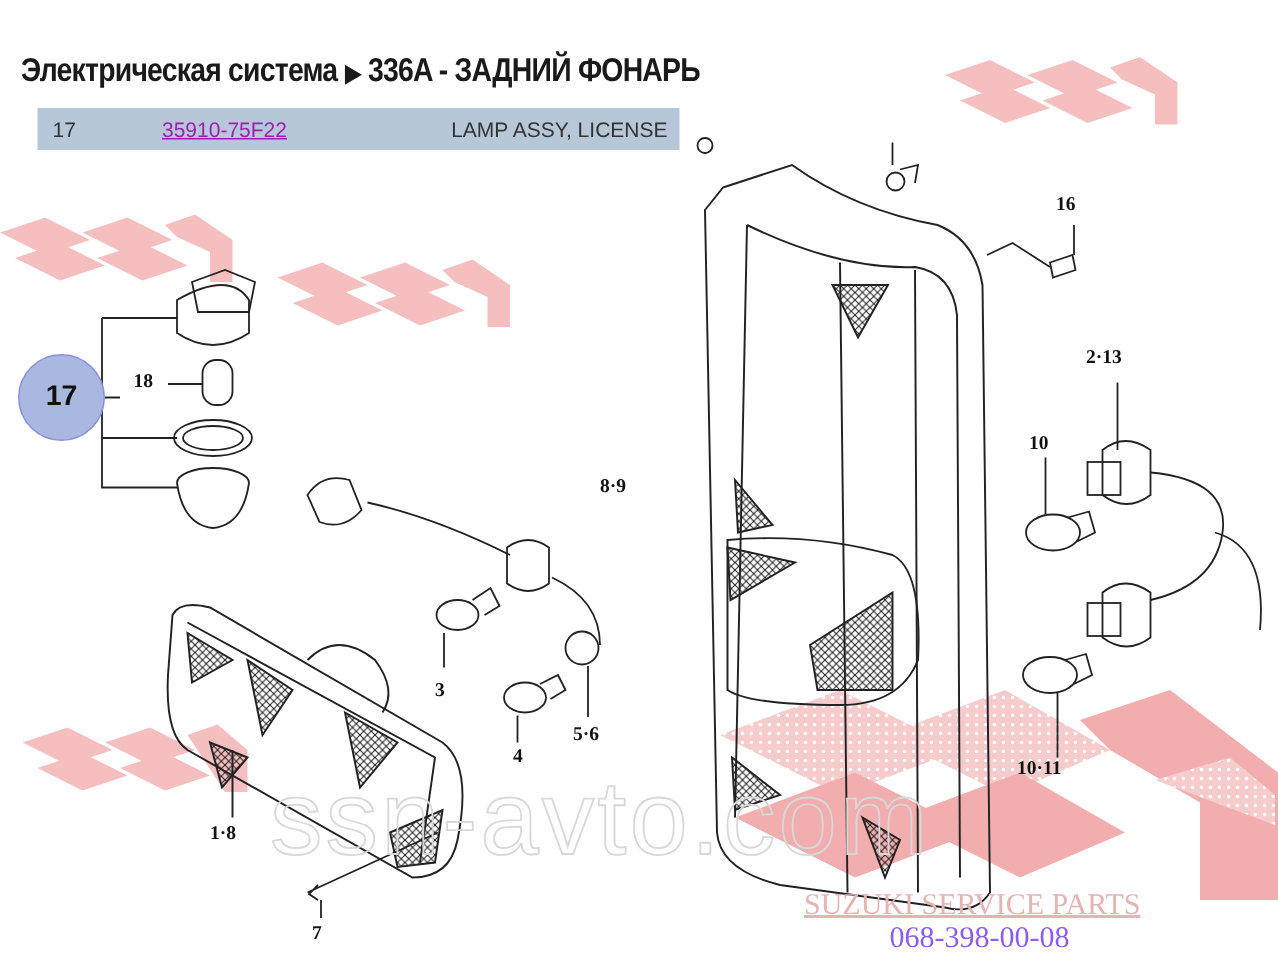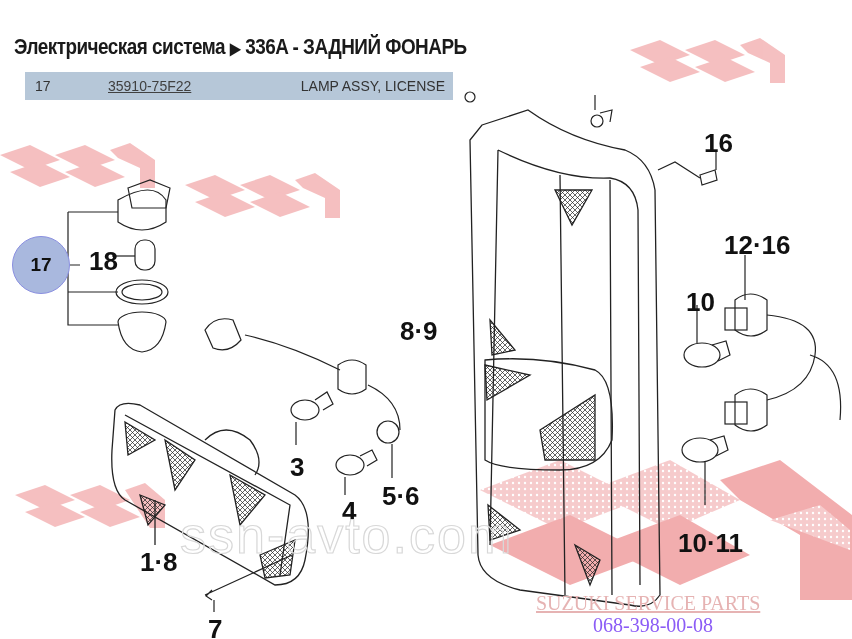--- a/index.html
+++ b/index.html
@@ -1,26 +1,26 @@
 <!DOCTYPE html>
 <html><head>
 <meta charset="utf-8">
 <style>
   html,body{margin:0;padding:0;background:#ffffff;}
   body{width:852px;height:639px;position:relative;overflow:hidden;font-family:"Liberation Sans",sans-serif;}
   .title{position:absolute;left:14px;top:34px;font-size:22px;font-weight:bold;color:#1a1a1a;letter-spacing:-0.6px;transform:scaleX(0.86);transform-origin:left center;white-space:nowrap;}
   .title .arrow{font-size:16px;margin:0 6px;}
   .part-row{position:absolute;left:25px;top:72px;width:428px;height:28px;background:#b6c7d8;display:flex;align-items:center;font-size:14px;color:#333;}
   .part-row .num{position:absolute;left:10px;}
-  .part-row .pn{position:absolute;left:83px;color:#404040;text-decoration:underline;}
+  .part-row .pn{position:absolute;left:83px;color:#a21caf;text-decoration:underline;}
   .part-row .desc{position:absolute;right:8px;}
   svg.diagram{position:absolute;left:0;top:0;}
-  .lbl{position:absolute;font-size:26px;font-weight:bold;color:#111;white-space:nowrap;}
+  .lbl{position:absolute;font-size:13px;font-weight:bold;color:#111;white-space:nowrap;font-family:Liberation Serif, serif;}
   .callout{position:absolute;left:12px;top:236px;width:58px;height:58px;border-radius:50%;background:#a9b8de;border:1.5px solid #8a8fe0;display:flex;align-items:center;justify-content:center;font-size:19px;font-weight:bold;color:#111;box-sizing:border-box;}
-  .wm-site{position:absolute;left:180px;top:505px;font-size:52px;font-family:"Liberation Sans",sans-serif;color:transparent;-webkit-text-stroke:1.2px #d8d8d8;letter-spacing:2px;white-space:nowrap;}
+  .wm-site{position:absolute;left:180px;top:505px;font-size:70px;font-family:"Liberation Sans",sans-serif;color:transparent;-webkit-text-stroke:1.2px #d8d8d8;letter-spacing:2px;white-space:nowrap;}
   .wm-company{position:absolute;left:536px;top:592px;font-family:"Liberation Serif",serif;font-size:20px;color:#e6b3b3;white-space:nowrap;text-decoration:underline;}
   .wm-phone{position:absolute;left:593px;top:614px;font-family:"Liberation Serif",serif;font-size:20px;color:#8b5cf6;white-space:nowrap;}
 </style>
 </head>
 <body>
 
 <div class="title">
   <span>Электрическая система</span><span class="arrow">▶</span><span>336A - ЗАДНИЙ ФОНАРЬ</span>
 </div>
 
@@ -151,25 +151,25 @@
     <polygon points="230,475 265,495 240,525" fill="url(#hatch)"></polygon>
     <polygon points="140,495 165,505 148,525" fill="url(#hatch)"></polygon>
     <polygon points="260,555 295,540 290,575 265,578" fill="url(#hatch)"></polygon>
     <path d="M155 500 V545"></path>
   </g>
 </svg>
 
 <div class="callout">17</div>
 <div class="lbl" style="left:89px;top:246px;">18</div>
 <div class="lbl" style="left:704px;top:128px;">16</div>
-<div class="lbl" style="left:724px;top:230px;">12·16</div>
+<div class="lbl" style="left:724px;top:230px;">2·13</div>
 <div class="lbl" style="left:686px;top:287px;">10</div>
 <div class="lbl" style="left:400px;top:316px;">8·9</div>
 <div class="lbl" style="left:290px;top:452px;">3</div>
 <div class="lbl" style="left:342px;top:496px;">4</div>
 <div class="lbl" style="left:382px;top:481px;">5·6</div>
 <div class="lbl" style="left:140px;top:547px;">1·8</div>
 <div class="lbl" style="left:208px;top:614px;">7</div>
-<div class="lbl" style="left:678px;top:528px;text-align:center;">10·11</div>
+<div class="lbl" style="left:678px;top:504px;text-align:center;">10·11</div>
 
 <div class="wm-site">ssn-avto.com</div>
 <div class="wm-company">SUZUKI SERVICE PARTS</div>
 <div class="wm-phone">068-398-00-08</div>
 
 </body></html>

